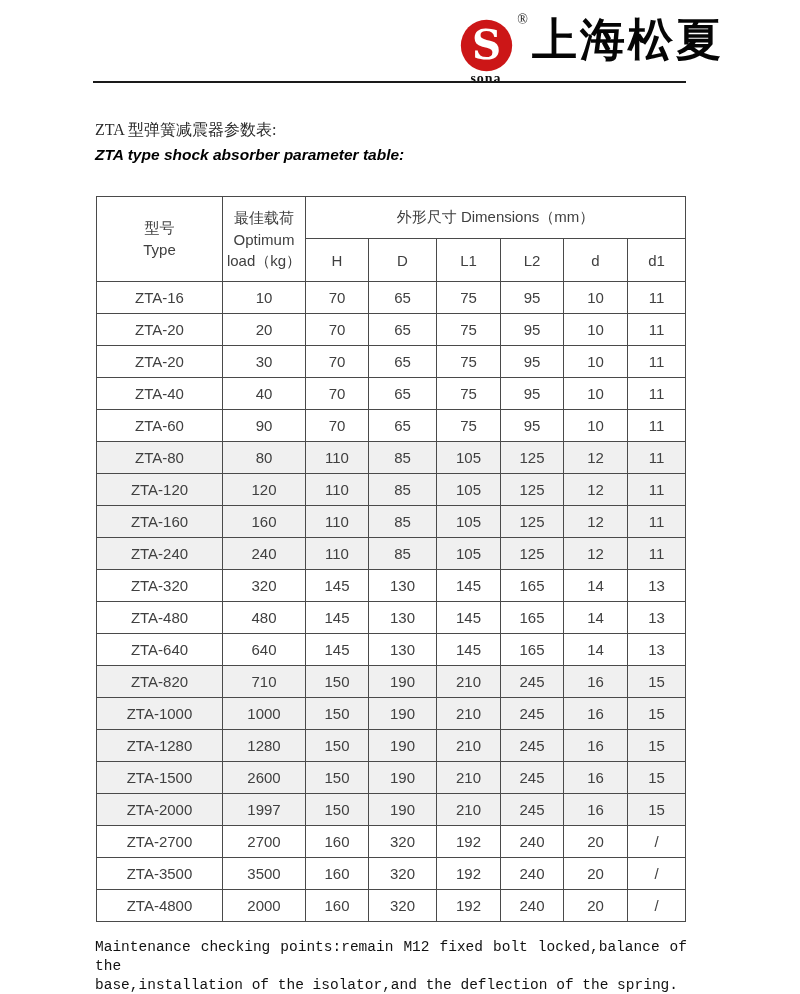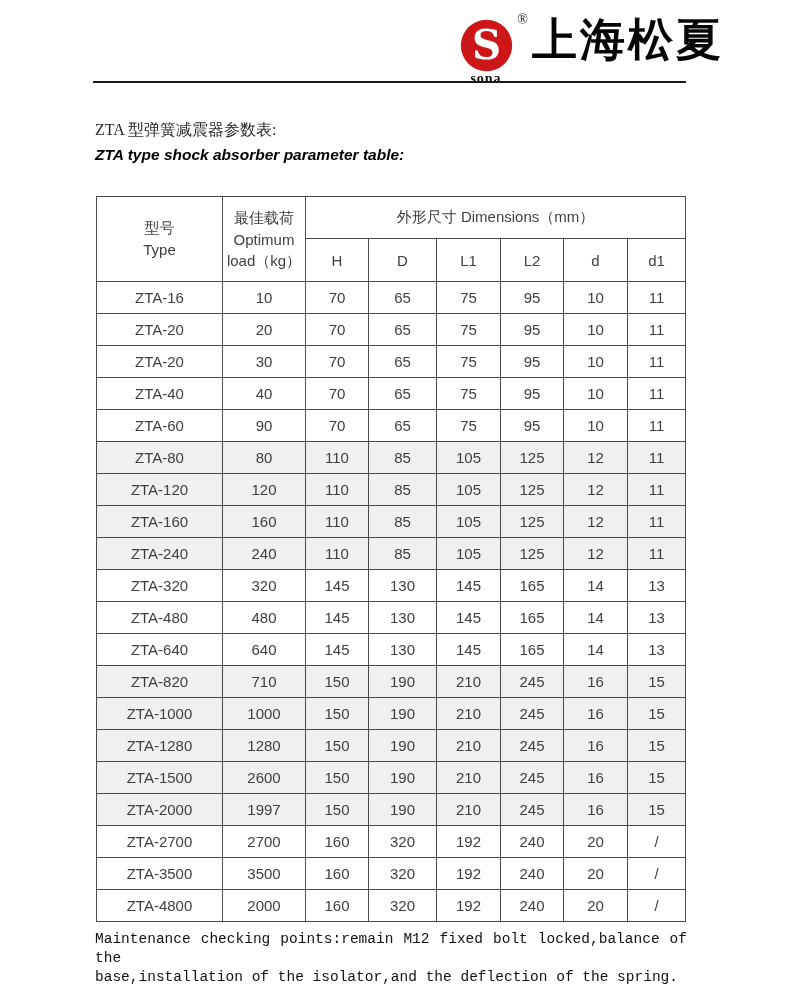--- a/index.html
+++ b/index.html
@@ -112,21 +112,21 @@
     color: #111111;
     line-height: 20px;
     white-space: nowrap;
   }
   .foot-en {
     font-family: "Liberation Mono", "DejaVu Sans Mono", monospace;
     font-size: 14.5px;
     color: #111111;
     line-height: 19px;
   }
-  .foot-en.just { text-align: justify; text-align-last: justify; }
+  .foot-en.just { text-align: justify; text-align-last: justify; margin-top: 8px; }
 </style>
 </head>
 <body>
 
 <div class="page">
 
   <div class="logo-block">
     <div class="logo-icon-wrap">
       <svg width="55" height="55" viewBox="0 0 60 60">
         <circle cx="30" cy="30" r="28" fill="#cc1617"></circle>

